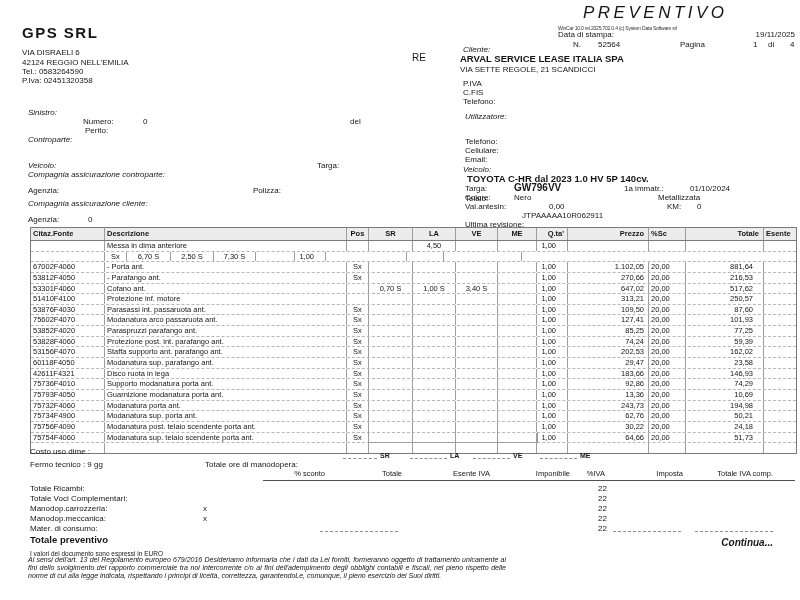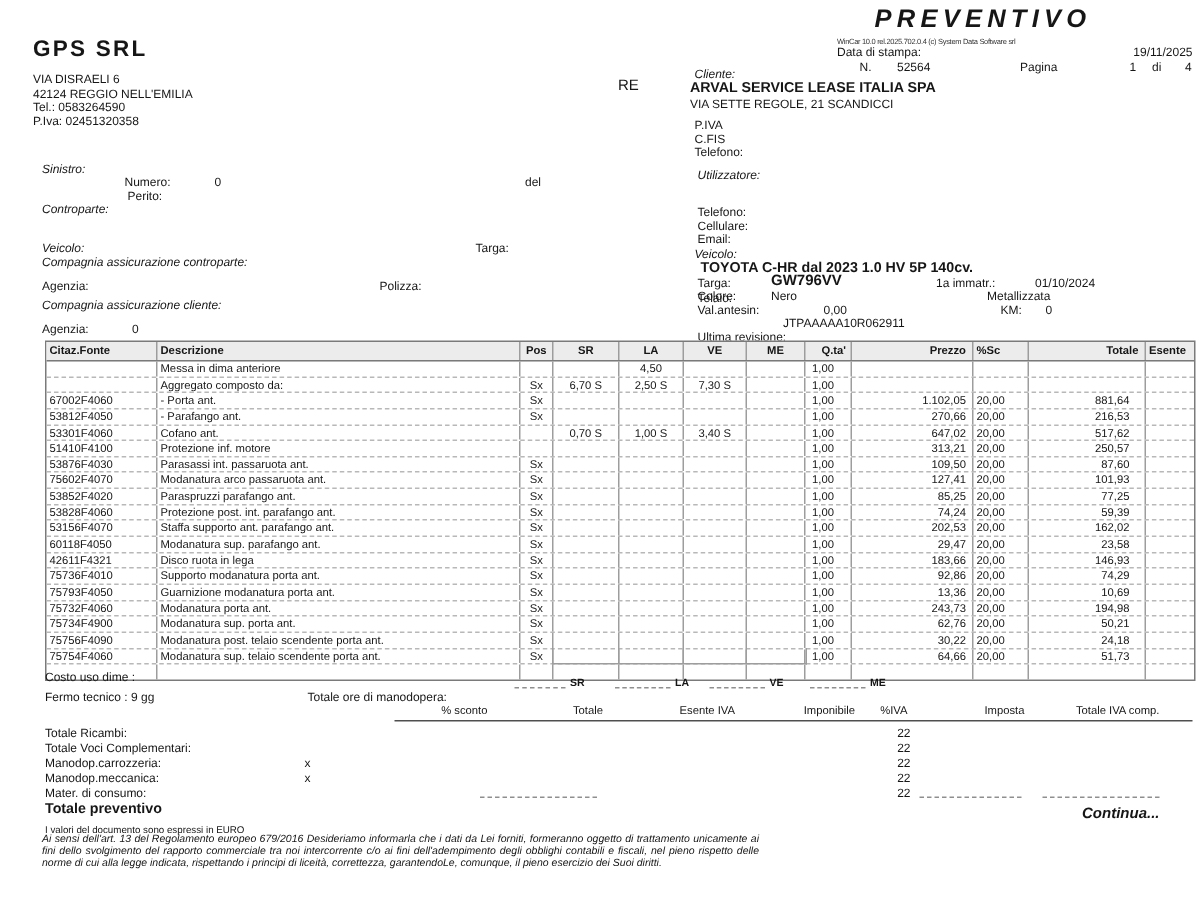--- a/index.html
+++ b/index.html
@@ -7,21 +7,21 @@
   #page{position:relative;width:800px;height:600px;background:#ffffff;overflow:hidden}
   .abs{position:absolute;white-space:nowrap;font-size:8px;line-height:9px}
   .i{font-style:italic}
   .b{font-weight:700}
   .f65{font-size:6.5px}
   .f7{font-size:7px}
   .f75{font-size:7.5px}
   .f9{font-size:10px}
   .f95{font-size:9.5px}
   .company-name{font-size:15px;font-weight:700;letter-spacing:1.5px}
-  .doc-title{font-size:17px;font-weight:700;font-style:italic;letter-spacing:3.5px}
+  .doc-title{font-size:17px;font-weight:400;font-style:italic;letter-spacing:3.5px}
   .credit{font-size:5px;letter-spacing:-0.2px;color:#333}
   
   .ptable{position:absolute;left:30px;top:227px;width:765px;border:1px solid #7a7a7a;box-sizing:content-box;background:#fff}
   .thead{display:flex;height:12px;background:#ececec;border-bottom:1px solid #7a7a7a;font-size:7.5px;font-weight:700}
   .thead .tc{line-height:12px}
   .trow{display:flex;height:9.65px;border-bottom:1px dashed #b8b8b8;font-size:7.5px}
   .trow:last-child{border-bottom:none}
   .tc{box-sizing:border-box;border-right:1px solid #9d9d9d;overflow:hidden;line-height:9.4px;padding:0 2px}
   .tc:last-child{border-right:none}
   .c0{width:74px}.c1{width:242px}.c2{width:22px;text-align:center}
@@ -136,21 +136,20 @@
           <div class="tc c5"></div>
           <div class="tc c6"></div>
           <div class="tc c7">1,00</div>
           <div class="tc c8"></div>
           <div class="tc c9"></div>
           <div class="tc c10"></div>
           <div class="tc c11"></div>
         </div>
         <div class="trow">
           <div class="tc c0"></div>
-          <div class="tc c1">Aggregato composto da:</div>
           <div class="tc c2">Sx</div>
           <div class="tc c3">6,70 S</div>
           <div class="tc c4">2,50 S</div>
           <div class="tc c5">7,30 S</div>
           <div class="tc c6"></div>
           <div class="tc c7">1,00</div>
           <div class="tc c8"></div>
           <div class="tc c9"></div>
           <div class="tc c10"></div>
           <div class="tc c11"></div>

